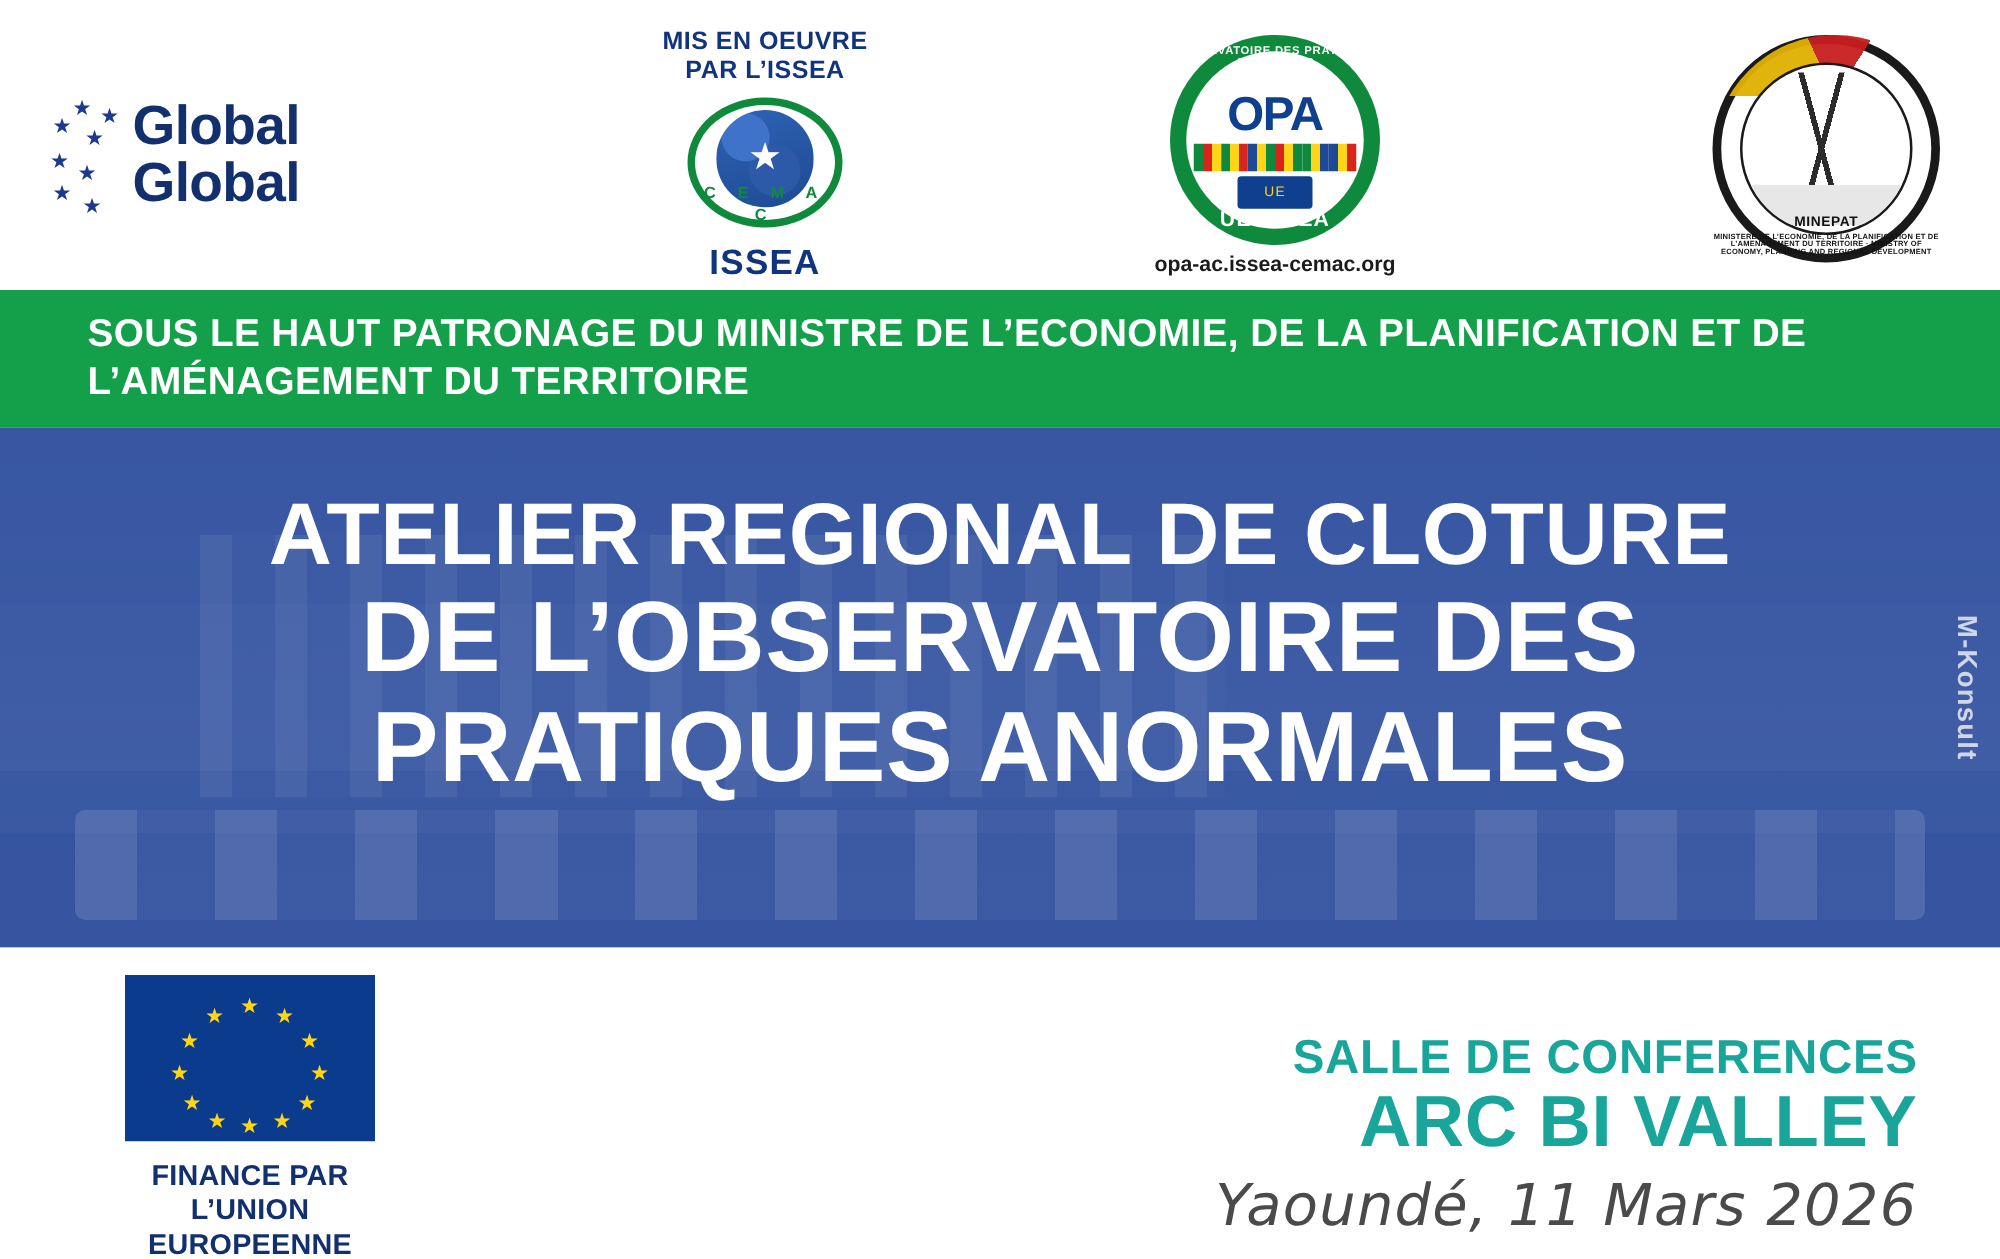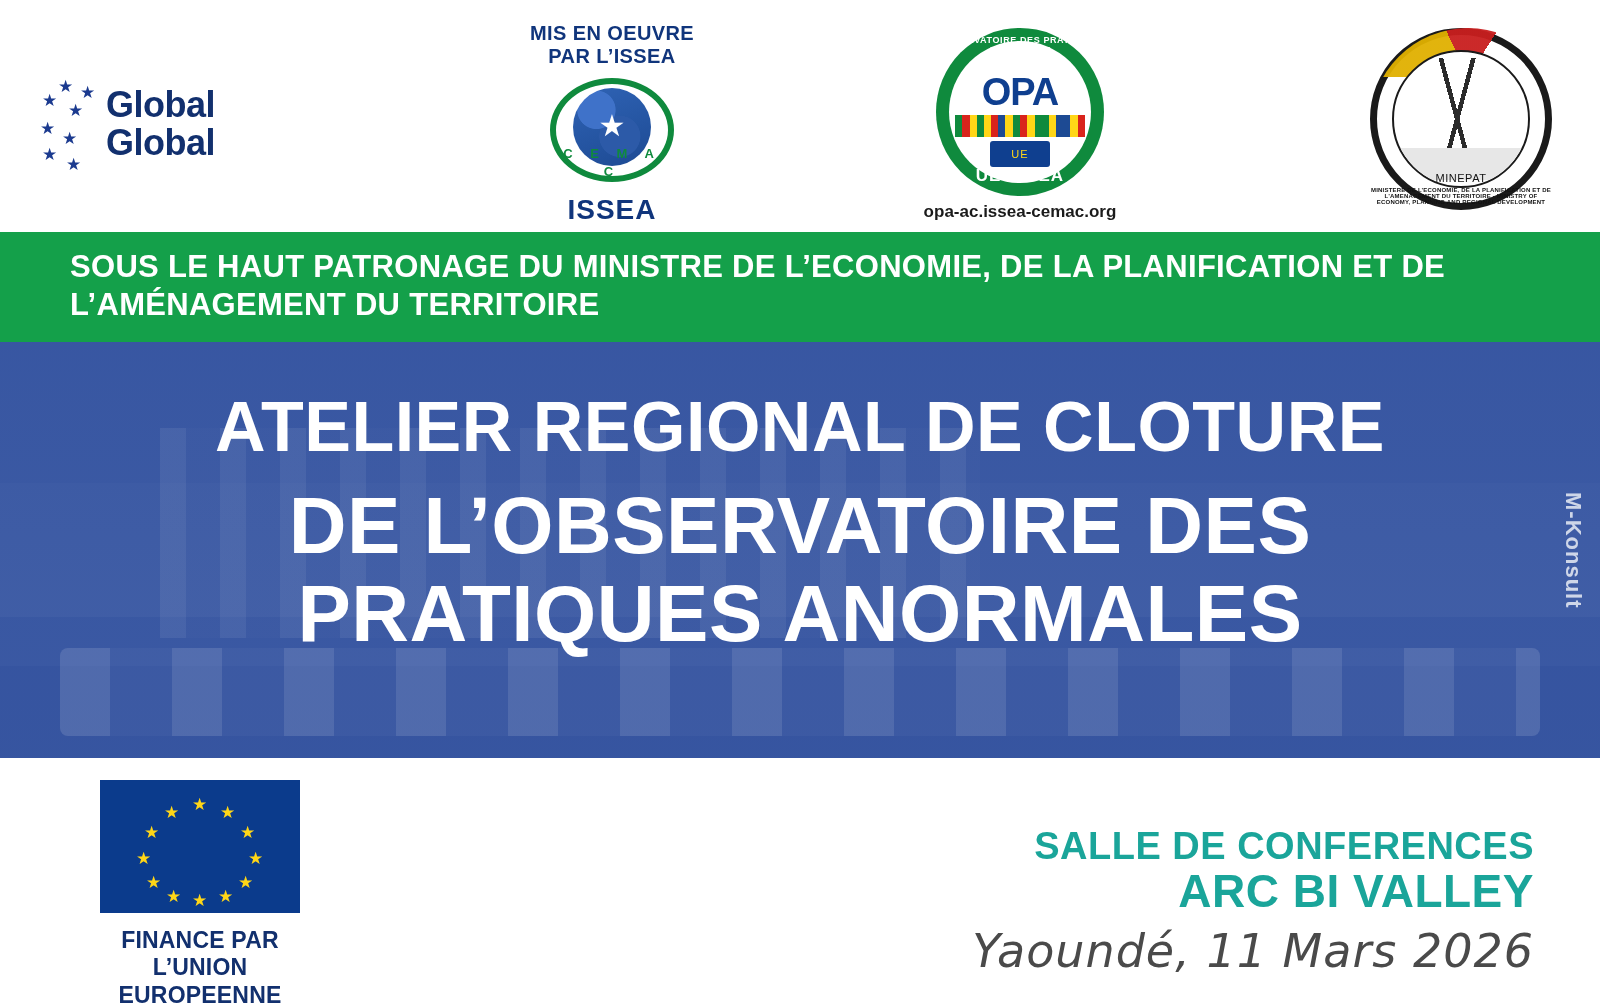--- a/index.html
+++ b/index.html
@@ -37,21 +37,21 @@
   }
   .gg-stars span {
     position: absolute;
     color: #1b3a8f;
     font-size: 17px;
     line-height: 1;
   }
   .gg-text {
     margin-left: 4px;
     color: #12306e;
-    font-size: 36px;
+    font-size: 44px;
     font-weight: bold;
     line-height: 1.05;
     letter-spacing: -0.5px;
   }
 
   
   .cemac {
     position: absolute;
     left: 512px;
     top: 22px;
@@ -273,21 +273,21 @@
       linear-gradient(to top, #e7e7e7 0 26%, transparent 26%),
       linear-gradient(75deg, transparent 46%, #2b2b2b 46%, #2b2b2b 49%, transparent 49%),
       linear-gradient(105deg, transparent 46%, #2b2b2b 46%, #2b2b2b 49%, transparent 49%);
   }
   .minepat-label {
     position: absolute;
     left: 50%;
     transform: translateX(-50%);
     bottom: 26px;
     font-size: 11px;
-    font-weight: normal;
+    font-weight: bold;
     color: #111;
     letter-spacing: 0.5px;
   }
   .minepat-arc {
     position: absolute;
     left: 0;
     right: 0;
     bottom: 5px;
     text-align: center;
     font-size: 6px;
@@ -349,21 +349,21 @@
   .hero-title {
     position: relative;
     padding-top: 50px;
     text-align: center;
     color: #ffffff;
     font-weight: bold;
     text-transform: uppercase;
     line-height: 1.02;
   }
   .hero-title .l1 { font-size: 70px; letter-spacing: 0.5px; }
-  .hero-title .l2 { font-size: 80px; letter-spacing: 0.5px; margin-top: 22px; }
+  .hero-title .l2 { font-size: 80px; letter-spacing: 0.5px; margin-top: 6px; }
   .hero-title .l3 { font-size: 80px; letter-spacing: 0.5px; margin-top: 6px; }
 
   .credit {
     position: absolute;
     right: 14px;
     top: 150px;
     color: rgba(255,255,255,0.75);
     font-size: 22px;
     font-weight: bold;
     letter-spacing: 1px;
@@ -416,21 +416,21 @@
   }
   .venue .v1 {
     color: #1aa59a;
     font-size: 38px;
     font-weight: bold;
     letter-spacing: 0.5px;
     text-transform: uppercase;
   }
   .venue .v2 {
     color: #1aa59a;
-    font-size: 46px;
+    font-size: 58px;
     font-weight: bold;
     letter-spacing: 0.5px;
     text-transform: uppercase;
     margin-top: -4px;
   }
   .venue .v3 {
     color: #4a4a4a;
     font-family: "DejaVu Sans", sans-serif;
     font-size: 46px;
     font-style: italic;

